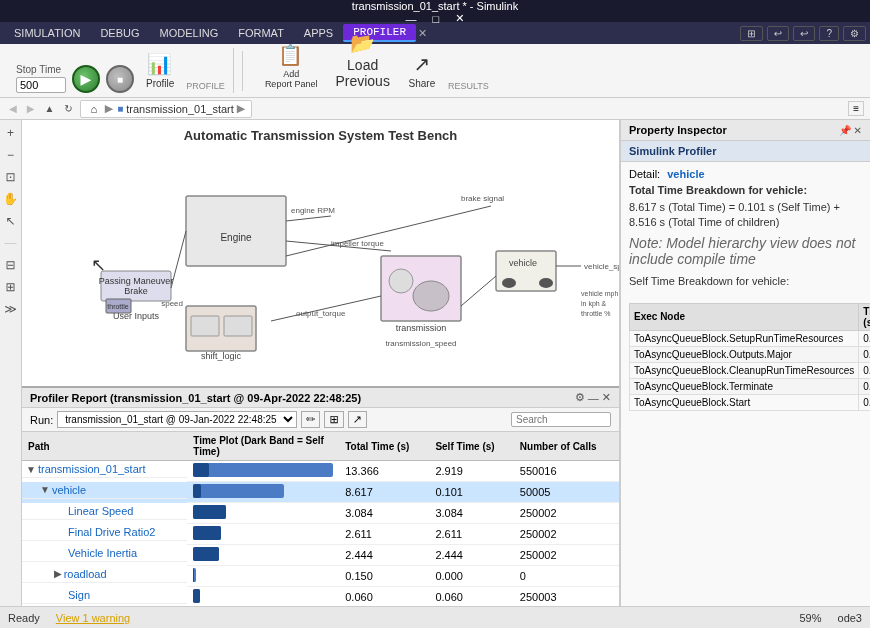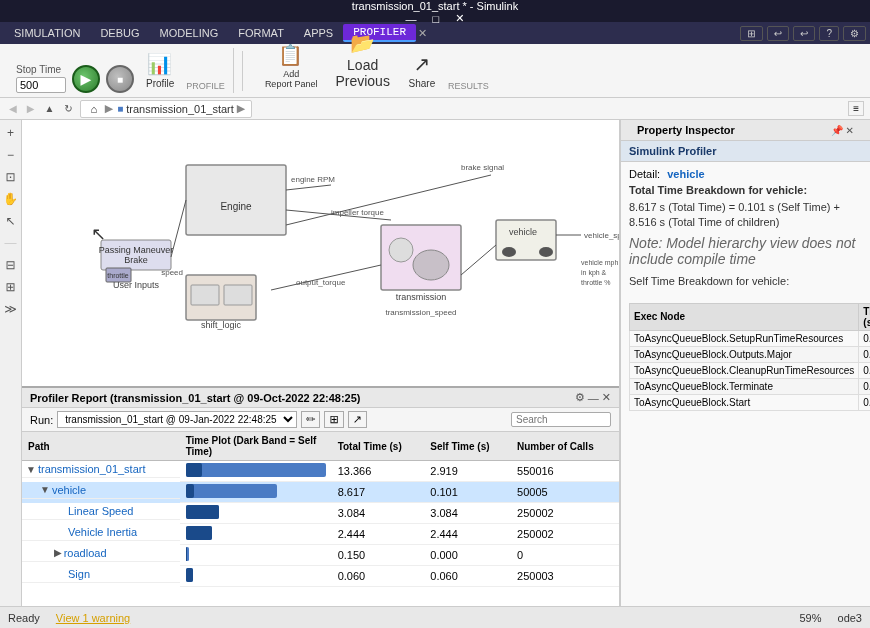--- a/index.html
+++ b/index.html
@@ -36,21 +36,21 @@
     .breadcrumb-home { width: 14px; height: 14px; display: inline-flex; align-items: center; justify-content: center; }
 
     
     .content-area { display: flex; flex: 1; overflow: hidden; }
     .left-sidebar { width: 22px; background: #f0f0f0; border-right: 1px solid #ccc; display: flex; flex-direction: column; align-items: center; padding: 4px 0; gap: 4px; }
     .sidebar-btn { background: none; border: none; cursor: pointer; color: #555; padding: 2px; font-size: 12px; width: 18px; height: 18px; display: flex; align-items: center; justify-content: center; }
     .canvas-area { flex: 1; background: #fff; position: relative; overflow: hidden; border-right: 1px solid #ccc; }
     .right-panel { width: 250px; background: #f9f9f9; border-left: 1px solid #ccc; display: flex; flex-direction: column; overflow: hidden; }
 
     
-    .panel-header { background: #e8e8e8; border-bottom: 1px solid #ccc; padding: 4px 16px; display: flex; align-items: center; justify-content: space-between; font-size: 11px; font-weight: bold; }
+    .panel-header { background: #e8e8e8; border-bottom: 1px solid #ccc; padding: 4px 8px; display: flex; align-items: center; justify-content: space-between; font-size: 11px; font-weight: bold; }
     .panel-controls { display: flex; gap: 2px; }
     .panel-ctrl-btn { background: none; border: none; cursor: pointer; color: #555; font-size: 10px; }
 
     .property-inspector { padding: 6px 8px; font-size: 11px; overflow-y: auto; flex: 1; }
     .prop-section-title { font-weight: bold; color: #333; margin-bottom: 4px; }
     .prop-time-text { font-size: 11px; color: #333; margin-bottom: 4px; line-height: 1.4; }
     .prop-note { color: #666; font-style: italic; font-size: 14px; margin-bottom: 8px; }
     .prop-self-title { font-weight: normal; color: #333; margin-bottom: 16px; }
 
     .prop-table { width: 100%; border-collapse: collapse; font-size: 10px; }
@@ -173,20 +173,21 @@
     <button class="sidebar-btn">⊡</button>
     <button class="sidebar-btn">✋</button>
     <button class="sidebar-btn">↖</button>
     <button class="sidebar-btn" style="color:#ccc;">—</button>
     <button class="sidebar-btn">⊟</button>
     <button class="sidebar-btn">⊞</button>
     <button class="sidebar-btn">≫</button>
   </div>
 
   <div class="canvas-area">
+    <div style="padding: 8px 0; text-align: center; font-size: 13px; font-weight: bold; color: #333;">Automatic Transmission System Test Bench</div>
 
     <svg width="560" height="230" viewBox="0 0 560 230" style="display:block;margin:0 auto;overflow:visible;">
 
       <text x="50" y="120" font-size="18" fill="#333">↖</text>
 
       <rect x="145" y="45" width="100" height="70" fill="#e8e8e8" stroke="#888" stroke-width="1.5" rx="2"></rect>
       <text x="195" y="90" text-anchor="middle" font-size="10" fill="#333">Engine</text>
 
       <rect x="60" y="120" width="70" height="30" fill="#dde" stroke="#888" stroke-width="1" rx="2"></rect>
       <text x="95" y="133" text-anchor="middle" font-size="9" fill="#333">Passing Maneuver</text>
@@ -233,21 +234,21 @@
       <line x1="420" y1="155" x2="455" y2="125" stroke="#555" stroke-width="1"></line>
       <text x="380" y="195" text-anchor="middle" font-size="8" fill="#555">transmission_speed</text>
 
       <text x="540" y="145" font-size="7" fill="#555">vehicle mph</text>
       <text x="540" y="155" font-size="7" fill="#555">in kph &amp;</text>
       <text x="540" y="165" font-size="7" fill="#555">throttle %</text>
     </svg>
 
     <div class="profiler-panel">
       <div class="profiler-header">
-        <span>Profiler Report (transmission_01_start @ 09-Oct-2022 22:48:25)</span>
+        <span>Profiler Report (transmission_01_start @ 09-Apr-2022 22:48:25)</span>
         <div class="profiler-header-icons">
           <button class="ph-icon">⚙</button>
           <button class="ph-icon">—</button>
           <button class="ph-icon">✕</button>
         </div>
       </div>
       <div class="profiler-toolbar">
         <span>Run:</span>
         <select class="profiler-run-select">
           <option>transmission_01_start @ 09-Jan-2022 22:48:25</option>
@@ -307,20 +308,34 @@
         <div style="position:absolute;left:0;top:0;height:14px;width:33px;background:#1a4a8a;border-radius:2px;"></div>
       </div>
     </td>
     <td>3.084</td>
     <td>3.084</td>
     <td>250002</td>
   </tr>
               <tr>
     <td class="path-cell" style="padding-left:32px;">
       <span style="display:inline-block;width:14px;"></span>
+      <span style="color:#1565c0;cursor:pointer;">Final Drive Ratio2</span>
+    </td>
+    <td class="bar-cell" style="width:150px;">
+      <div style="position:relative;height:14px;width:28px;background:#4a7bc4;border-radius:2px;display:inline-block;">
+        <div style="position:absolute;left:0;top:0;height:14px;width:28px;background:#1a4a8a;border-radius:2px;"></div>
+      </div>
+    </td>
+    <td>2.611</td>
+    <td>2.611</td>
+    <td>250002</td>
+  </tr>
+              <tr>
+    <td class="path-cell" style="padding-left:32px;">
+      <span style="display:inline-block;width:14px;"></span>
       <span style="color:#1565c0;cursor:pointer;">Vehicle Inertia</span>
     </td>
     <td class="bar-cell" style="width:150px;">
       <div style="position:relative;height:14px;width:26px;background:#4a7bc4;border-radius:2px;display:inline-block;">
         <div style="position:absolute;left:0;top:0;height:14px;width:26px;background:#1a4a8a;border-radius:2px;"></div>
       </div>
     </td>
     <td>2.444</td>
     <td>2.444</td>
     <td>250002</td>

